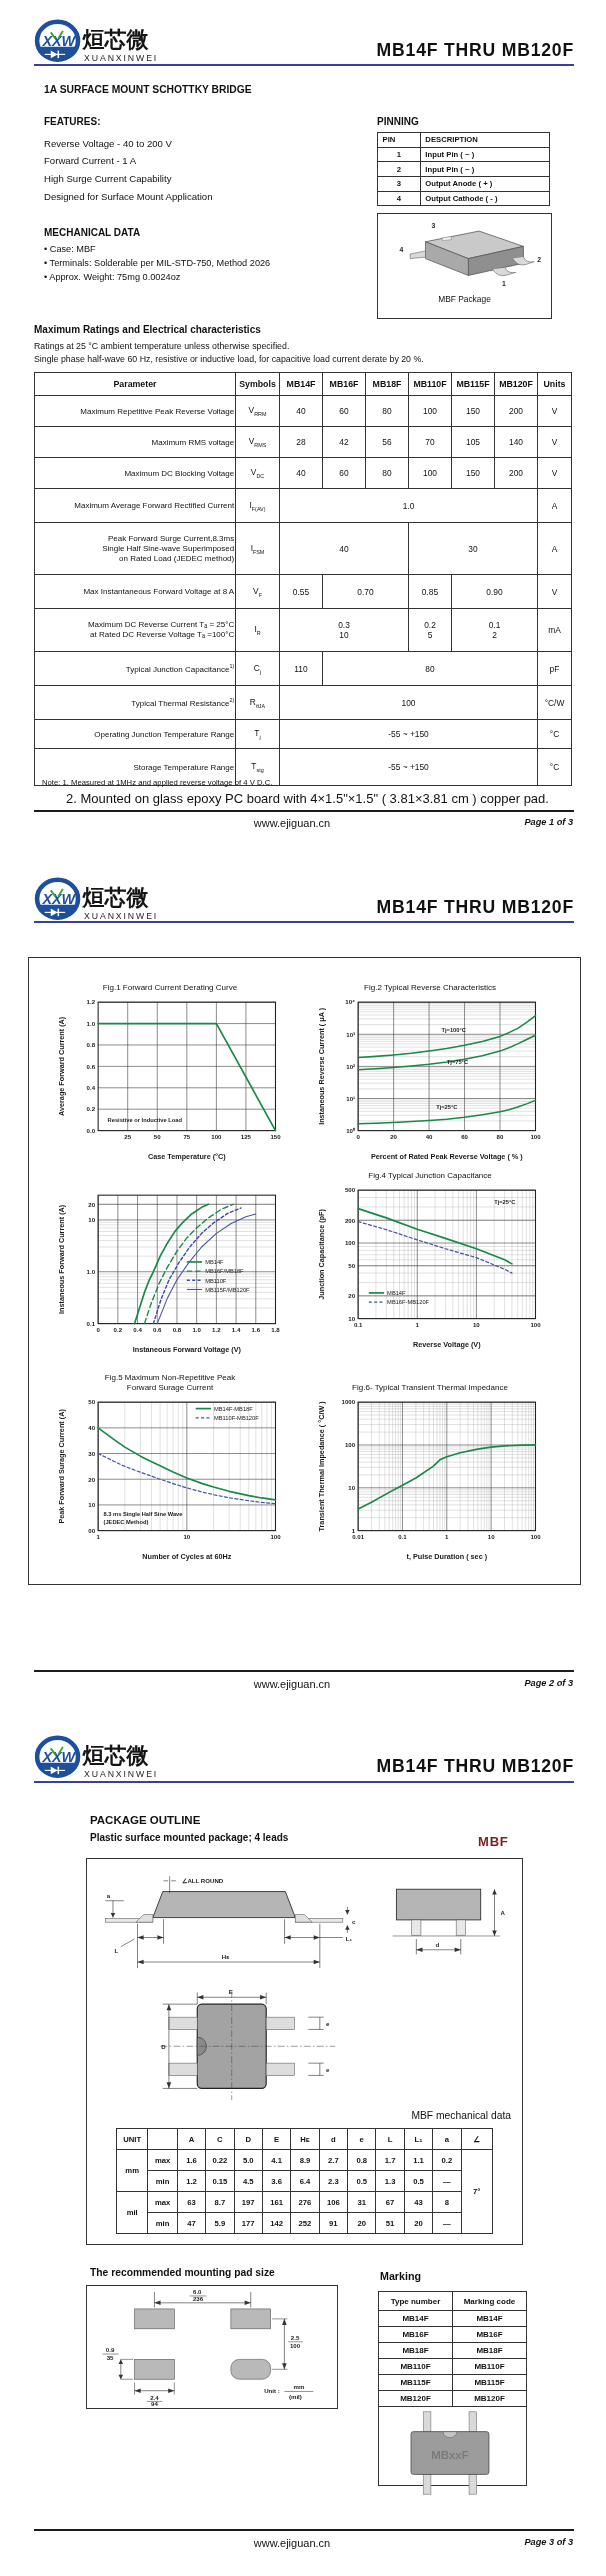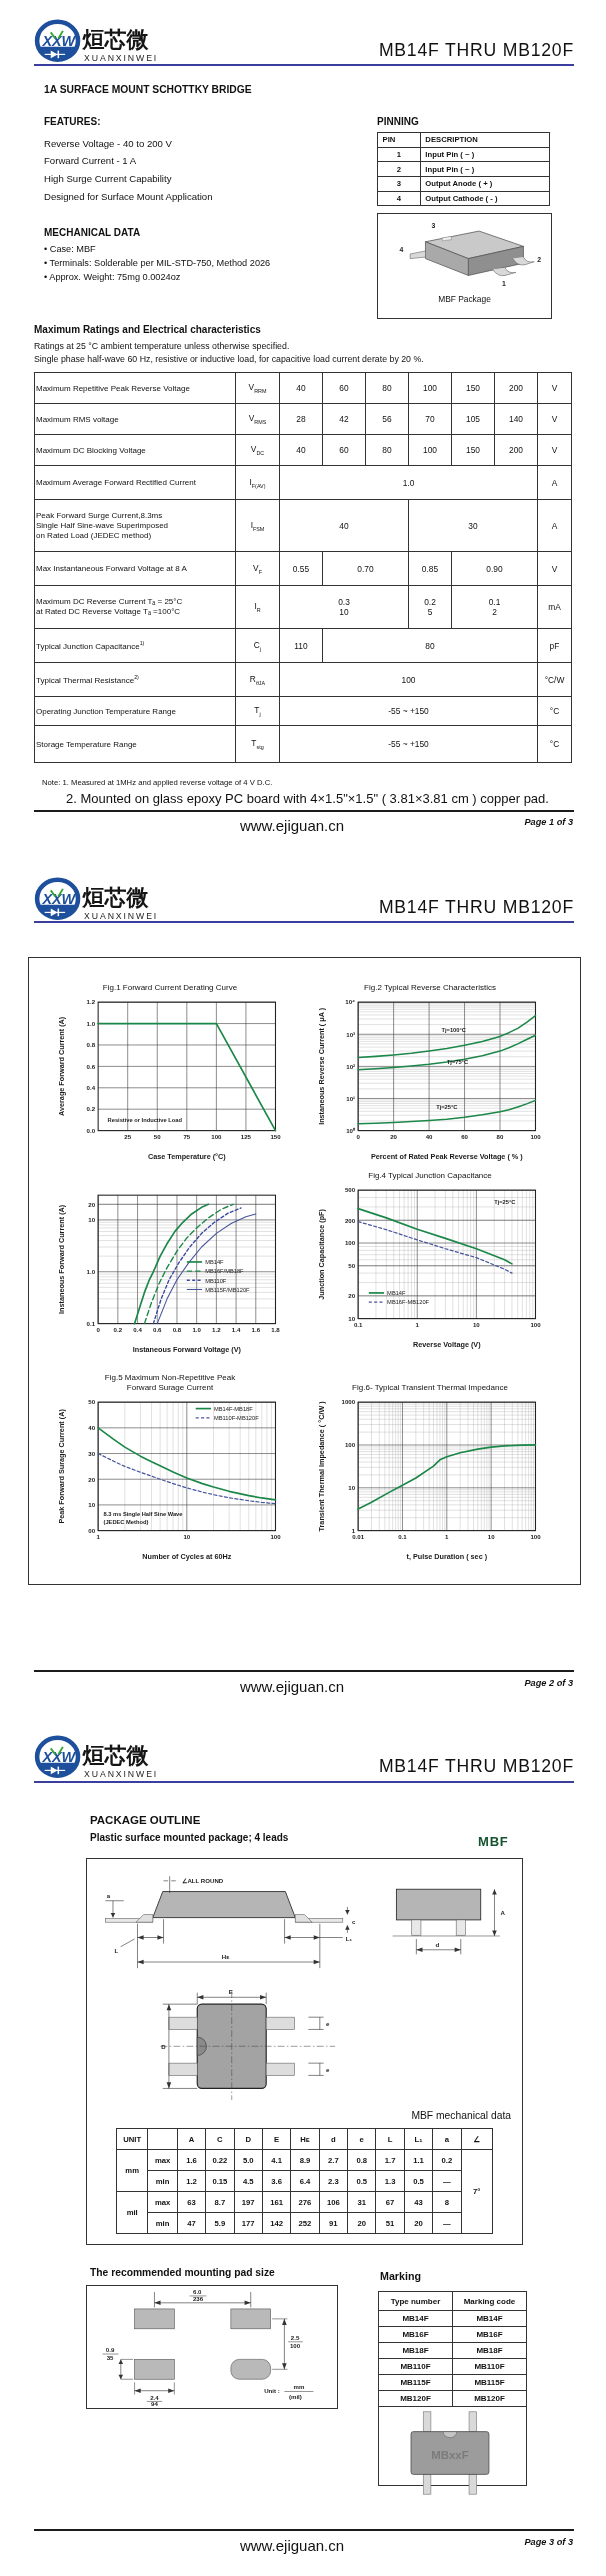--- a/index.html
+++ b/index.html
@@ -2,29 +2,29 @@
 <html style="font-size:12.2px"><head>
 <meta charset="utf-8">
 <style>
   html,body{margin:0;padding:0}
   body{position:relative;width:607px;height:2576px;background:#ffffff;
        font-family:"Liberation Sans",sans-serif;color:#111;font-size:9.2px}
   .abs{position:absolute}
   .b{font-weight:bold}
   .hrule{position:absolute;left:34px;width:540px;height:2.3px;background:#3a3f9f}
   .frule{position:absolute;left:34px;width:540px;height:2.3px;background:#1b1b1b}
-  .ptitle{position:absolute;right:33px;font-size:17.6px;font-weight:normal;letter-spacing:0.8px}
-  .site{position:absolute;left:0;width:584px;text-align:center;font-size:15px}
+  .ptitle{position:absolute;right:33px;font-size:17.6px;font-weight:bold;letter-spacing:0.8px}
+  .site{position:absolute;left:0;width:584px;text-align:center;font-size:11px}
   .pageno{position:absolute;right:34px;font-size:9.2px;font-style:italic;font-weight:bold}
   table{border-collapse:collapse}
   
   .rt{border:1.5px solid #222;table-layout:fixed}
   .rt th,.rt td{border:0.8px solid #333;text-align:center;vertical-align:middle;font-size:8.4px;padding:0.8px}
   .rt th{font-size:8.8px}
-  .rt td.param{text-align:left;padding-left:1px;font-size:8px}
+  .rt td.param{text-align:right;padding-left:1px;font-size:8px}
   .rt td.param .ln{display:block;line-height:10px}
   
   .pin{border:1.1px solid #333}
   .pin th,.pin td{border:0.8px solid #333;font-size:7.7px;font-weight:bold;text-align:left;padding:1.5px 4.6px;height:10.7px}
   .pin td.c{text-align:center}
   
   .mech{border:1.1px solid #333;table-layout:fixed}
   .mech th,.mech td{border:0.8px solid #333;text-align:center;font-size:7.7px;font-weight:bold;padding:0.8px;height:18.4px}
   
   .markbox{border:1.1px solid #333;background:#fff}
@@ -135,20 +135,31 @@
       <col style="width:44px">
     <col style="width:43px">
       <col style="width:43px">
       <col style="width:43px">
     <col style="width:43px">
       <col style="width:43px">
       <col style="width:43px">
     <col style="width:34px">
   </colgroup>
   <tbody>
+      <tr style="height:23px">
+    <th>Parameter</th>
+    <th>Symbols</th>
+    <th>MB14F</th>
+    <th>MB16F</th>
+    <th>MB18F</th>
+    <th>MB110F</th>
+    <th>MB115F</th>
+    <th>MB120F</th>
+    <th>Units</th>
+  </tr>
   <tr style="height:31px">
     <td class="param">Maximum Repetitive Peak Reverse Voltage</td>
     <td><span>V</span><sub style="font-size:5.4px">RRM</sub></td>
     <td>40</td>
     <td>60</td>
     <td>80</td>
     <td>100</td>
     <td>150</td>
     <td>200</td>
     <td>V</td>
@@ -661,21 +672,21 @@
   <line x1="21" y1="19" x2="27" y2="27" stroke="#35a435" stroke-width="2.5"></line>
   <line x1="31" y1="27" x2="37" y2="17" stroke="#35a435" stroke-width="2.5"></line>
   <text x="63" y="38" font-size="29" font-weight="bold" fill="#151515">烜芯微</text>
   <text x="65" y="57" font-size="11.5" letter-spacing="2.5" fill="#222">XUANXINWEI</text>
 </svg>
 <div class="ptitle" style="top:1756px">MB14F  THRU  MB120F</div>
 <div class="hrule" style="top:1781px"></div>
 
 <div class="abs b" style="left:90px;top:1814px;font-size:11.5px">PACKAGE  OUTLINE</div>
 <div class="abs b" style="left:90px;top:1832px;font-size:10px">Plastic surface mounted package; 4 leads</div>
-<div class="abs b" style="left:478px;top:1834px;font-size:13px;color:#14532d;letter-spacing:0.8px">MBF</div>
+<div class="abs b" style="left:478px;top:1834px;font-size:13px;color:#7f1d1d;letter-spacing:0.8px">MBF</div>
 
 <div class="obox" style="left:86px;top:1858px;width:435px;height:385px">
   <svg width="429" height="253" viewBox="0 0 560 330" style="position:absolute;left:3.1px;top:10.7px;font-size:12px">
 
     <polygon points="95,28 255,28 268,62 82,62" fill="#b5b5b5" stroke="#333" stroke-width="1.2"></polygon>
     <rect x="20" y="63" width="62" height="5" fill="#e8e8e8" stroke="#555" stroke-width="0.7"></rect>
     <polygon points="70,58 82,58 82,68 60,68" fill="#e0e0e0" stroke="#555" stroke-width="0.7"></polygon>
     <rect x="268" y="63" width="62" height="5" fill="#e8e8e8" stroke="#555" stroke-width="0.7"></rect>
     <polygon points="268,58 280,58 290,68 268,68" fill="#e0e0e0" stroke="#555" stroke-width="0.7"></polygon>
     <line x1="104" y1="8" x2="104" y2="30" stroke="#333" stroke-width="0.8"></line>

